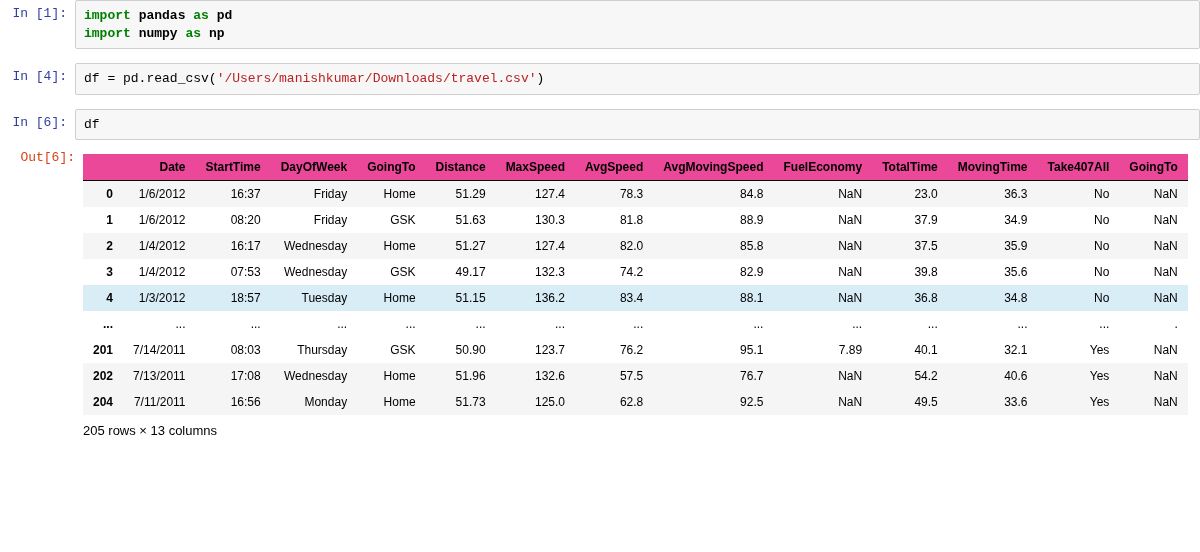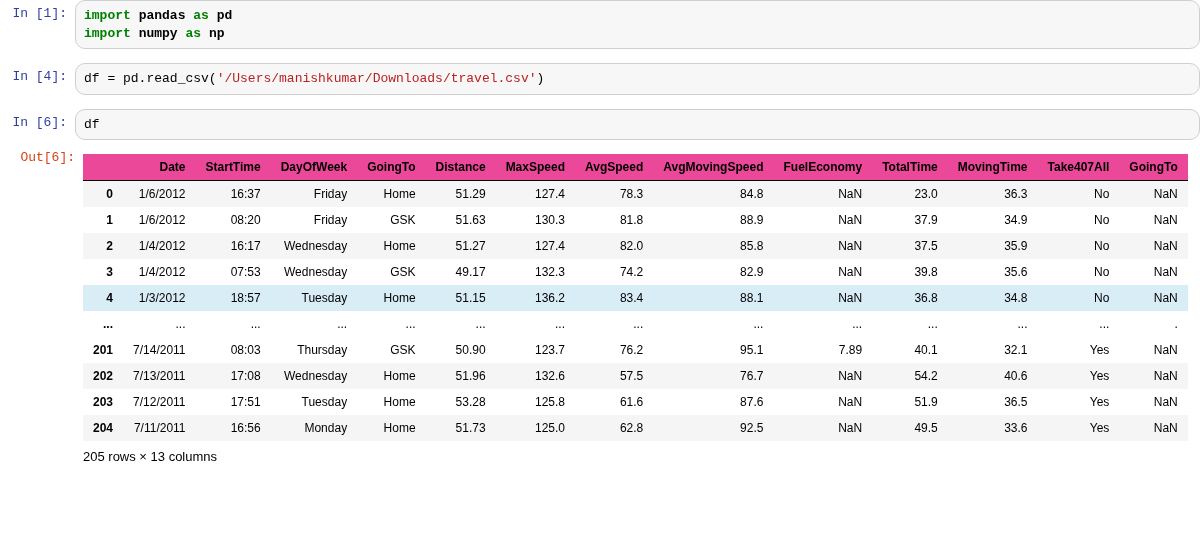--- a/index.html
+++ b/index.html
@@ -24,21 +24,21 @@
     padding: 6px 8px 0 9px;
     font-family: Menlo, Monaco, "Courier New", monospace;
     font-size: 13px;
   }
   .prompt-in { color: #303F9F; }
   .prompt-out { color: #D84315; margin-left: 8px; }
   .input-area {
     flex: 1;
     border: 1px solid #cfcfcf;
     background: #f7f7f7;
-    border-radius: 10px;
+    border-radius: 2px;
     padding: 6px 8px;
     font-family: Menlo, Monaco, "Courier New", monospace;
     font-size: 13px;
     line-height: 1.35;
     white-space: pre;
     overflow-x: hidden;
   }
   .kw-green { color: #008000; font-weight: bold; }
   .kw-bold { font-weight: bold; }
   .str-red { color: #BA2121; }
@@ -246,36 +246,20 @@
             <td>51.96</td>
             <td>132.6</td>
             <td>57.5</td>
             <td>76.7</td>
             <td>NaN</td>
             <td>54.2</td>
             <td>40.6</td>
             <td>Yes</td>
             <td>NaN</td>
           </tr>
-          <tr>
-            <th>203</th>
-            <td>7/12/2011</td>
-            <td>17:51</td>
-            <td>Tuesday</td>
-            <td>Home</td>
-            <td>53.28</td>
-            <td>125.8</td>
-            <td>61.6</td>
-            <td>87.6</td>
-            <td>NaN</td>
-            <td>51.9</td>
-            <td>36.5</td>
-            <td>Yes</td>
-            <td>NaN</td>
-          </tr>
           <tr class="stripe">
             <th>204</th>
             <td>7/11/2011</td>
             <td>16:56</td>
             <td>Monday</td>
             <td>Home</td>
             <td>51.73</td>
             <td>125.0</td>
             <td>62.8</td>
             <td>92.5</td>

